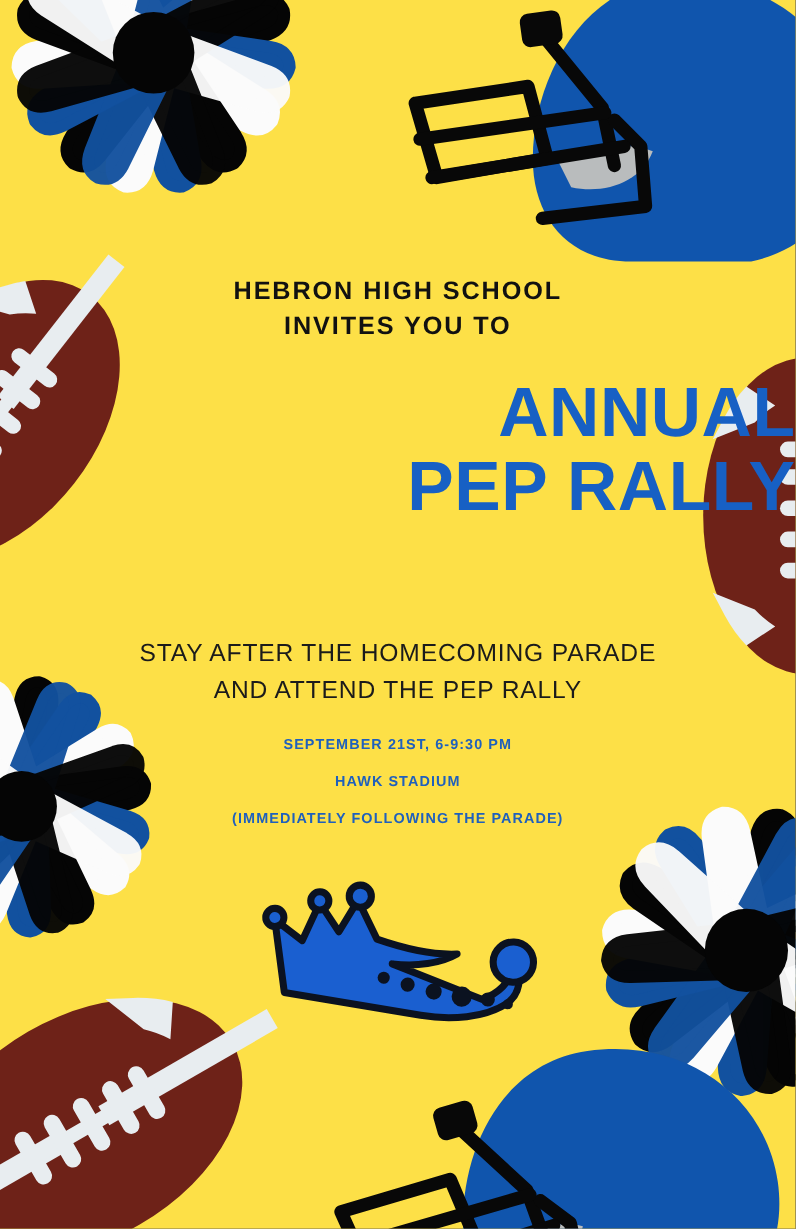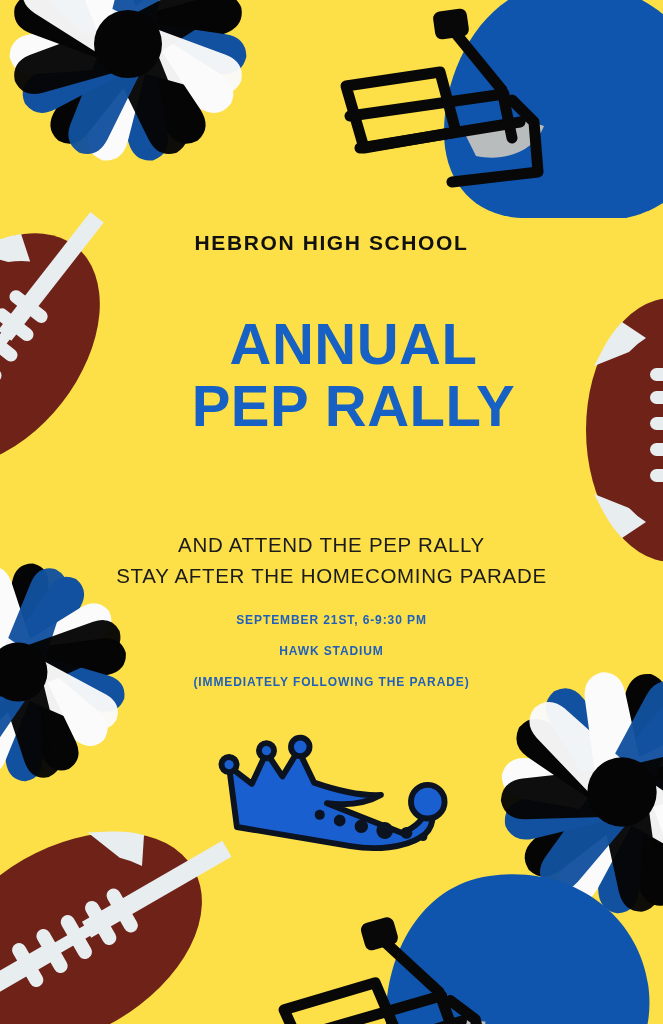--- a/index.html
+++ b/index.html
@@ -46,21 +46,21 @@
     letter-spacing: 1.6px;
     line-height: 29px;
     white-space: nowrap;
   }
 
   .headline-block {
     position: absolute;
     left: 0;
     right: 0;
     top: 313px;
-    text-align: center;
+    text-align: right;
     padding-left: 44px;
   }
   .headline-line {
     color: #1760c4;
     font-weight: 700;
     font-size: 58px;
     line-height: 62px;
     letter-spacing: 0.5px;
     white-space: nowrap;
   }
@@ -395,30 +395,31 @@
 
     <g>
       <use href="#crown" transform="translate(228,746) rotate(2) scale(0.84)"></use>
     </g>
   </svg>
 
   <div id="text-layer">
 
     <div class="invite-block">
       <div class="invite-line">HEBRON HIGH SCHOOL</div>
+      <div class="invite-line">INVITES YOU TO</div>
     </div>
 
     <div class="headline-block">
       <div class="headline-line">ANNUAL</div>
       <div class="headline-line">PEP RALLY</div>
     </div>
 
     <div class="body-block">
+      <div class="body-line">STAY AFTER THE HOMECOMING PARADE</div>
       <div class="body-line">AND ATTEND THE PEP RALLY</div>
-      <div class="body-line">STAY AFTER THE HOMECOMING PARADE</div>
     </div>
 
     <div class="details-block">
       <div class="details-line">SEPTEMBER 21ST, 6-9:30 PM</div>
       <div class="details-line">HAWK STADIUM</div>
       <div class="details-line">(IMMEDIATELY FOLLOWING THE PARADE)</div>
     </div>
 
   </div>
 </div>

